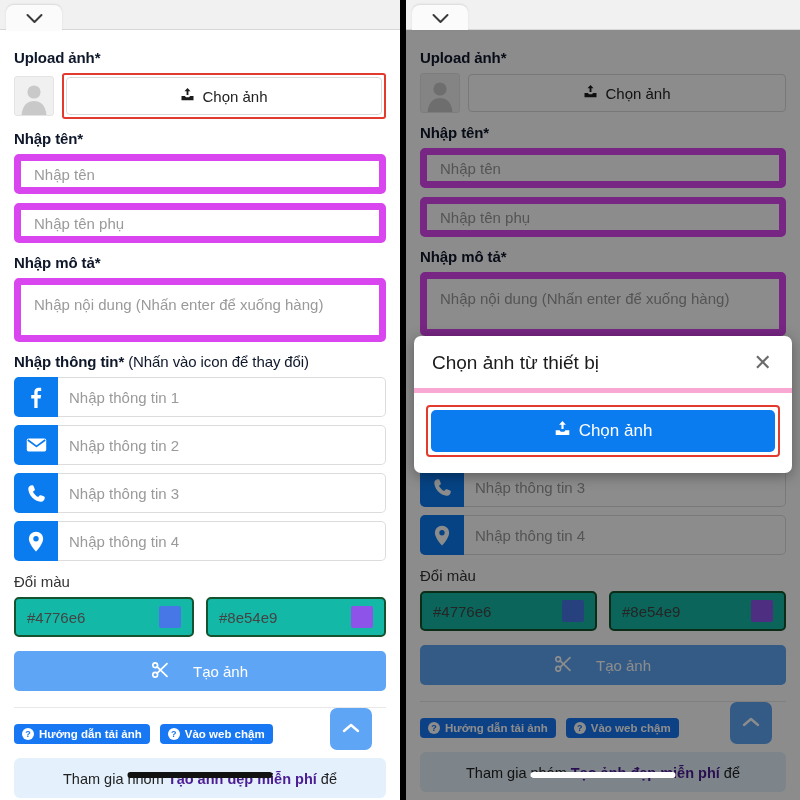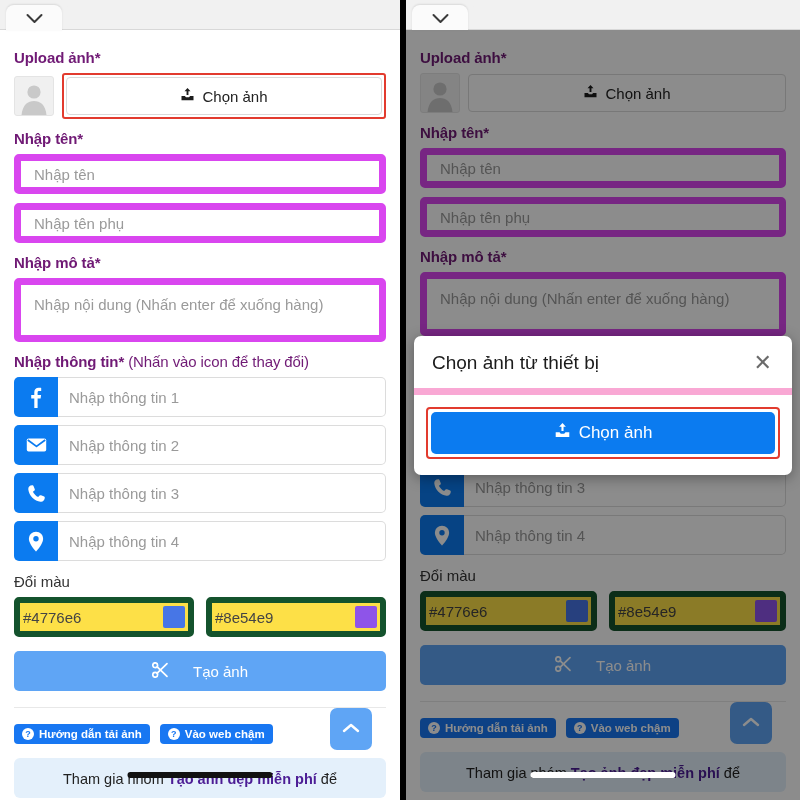--- a/index.html
+++ b/index.html
@@ -42,21 +42,21 @@
     background: #f1f1f1;
     border-radius: 8px 0 0 0;
   }
 
   
   .form {
     padding: 8px 14px 0 14px;
     position: relative;
   }
   .lbl {
-    font-size: 15px; font-weight: bold; color: #701a75;
+    font-size: 15px; font-weight: bold; color: #0f172a;
     margin: 11px 0 7px 0; letter-spacing: -.1px;
   }
   .lbl .sub { font-weight: normal; }
   .lbl-plain { font-weight: normal; font-size: 15px; color: #333; margin: 12px 0 7px 0; }
 
   
   .upload-row { display: flex; align-items: center; gap: 8px; }
   .avatar {
     width: 40px; height: 40px; flex: 0 0 40px;
     background: #f0f0f0; border: 1px solid #e4e4e4; border-radius: 3px;
@@ -93,23 +93,23 @@
   .info-inp {
     flex: 1; border: 1px solid #dcdcdc; border-left: none; border-radius: 0 5px 5px 0;
     display: flex; align-items: center; padding-left: 11px;
     font-size: 15px; color: #9a9a9a; background: #fff;
   }
 
   
   .color-row { display: flex; gap: 12px; }
   .color-box {
     flex: 1; height: 40px;
-    border: 6px solid #14532d; border-radius: 5px; background: #fde047;
+    border: 2px solid #14532d; border-radius: 5px; background: #14b8a6;
     display: flex; align-items: center; justify-content: space-between;
-    padding: 0 3px;
+    padding: 0 11px;
     font-size: 15px; color: #444;
   }
   .swatch { width: 22px; height: 22px; border-radius: 2px; }
 
   
   .gen-btn {
     margin-top: 14px;
     width: 100%; height: 40px;
     background: #5fa5f5; border-radius: 5px;
     display: flex; align-items: center; justify-content: center; gap: 24px;
@@ -169,21 +169,21 @@
     position: absolute; z-index: 10;
     left: 8px; right: 8px; top: 336px;
     background: #fff;
     border-radius: 7px;
     box-shadow: 0 3px 14px rgba(0,0,0,.35);
     overflow: hidden;
   }
   .modal-head {
     display: flex; align-items: center; justify-content: space-between;
     padding: 16px 18px 14px 18px;
-    border-bottom: 7px solid #f9a8d4;
+    border-bottom: 5px solid #f9a8d4;
   }
   .modal-title { font-size: 19px; color: #1b1b1b; }
   .modal-close { font-size: 22px; color: #6b6b6b; line-height: 1; padding: 0 2px; }
   .modal-body { padding: 12px 12px 16px 12px; }
   .modal-hl { border: 2px solid #e23b2e; border-radius: 4px; padding: 3px; }
   .modal-btn {
     width: 100%; height: 42px;
     background: #0b7bf0; border-radius: 5px;
     display: flex; align-items: center; justify-content: center; gap: 8px;
     color: #fff; font-size: 17px;

